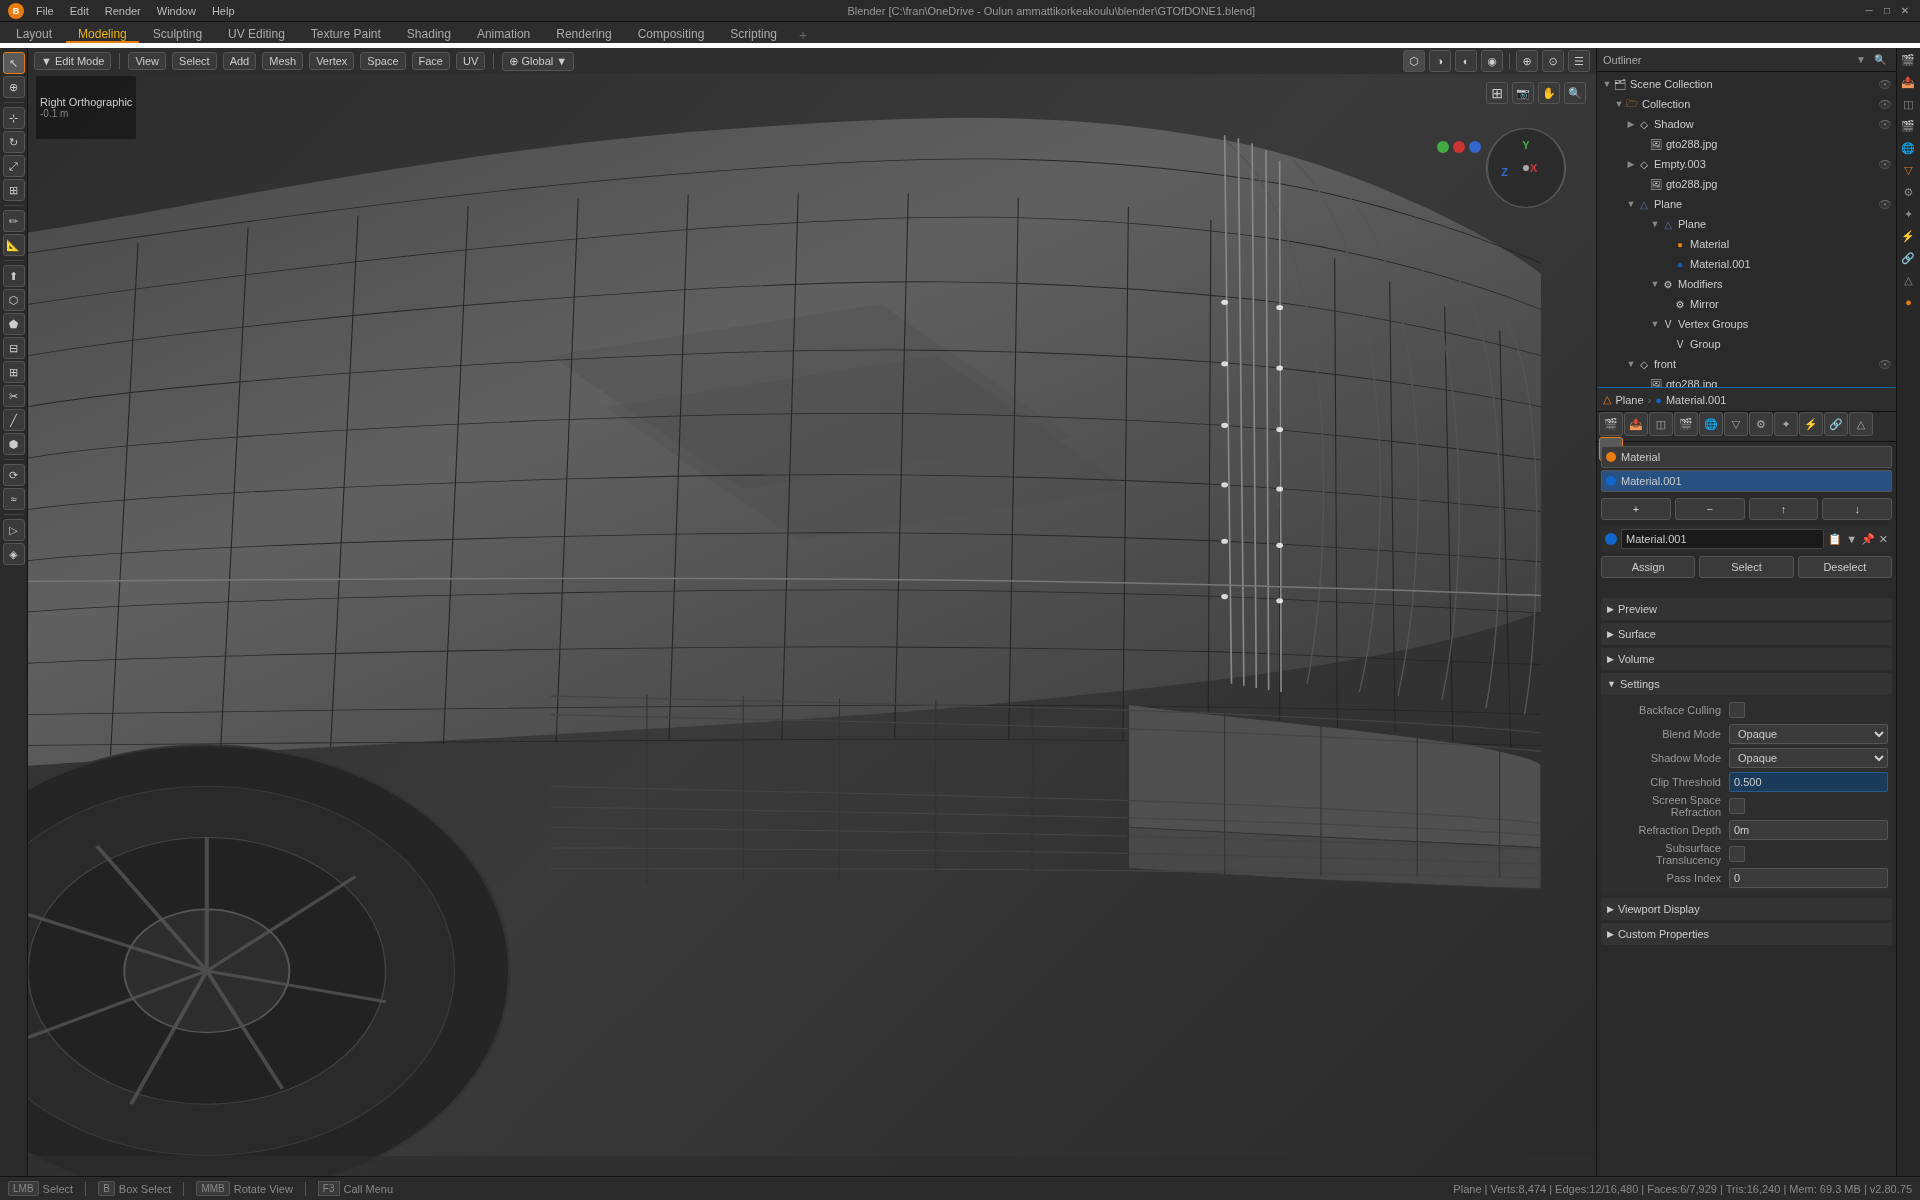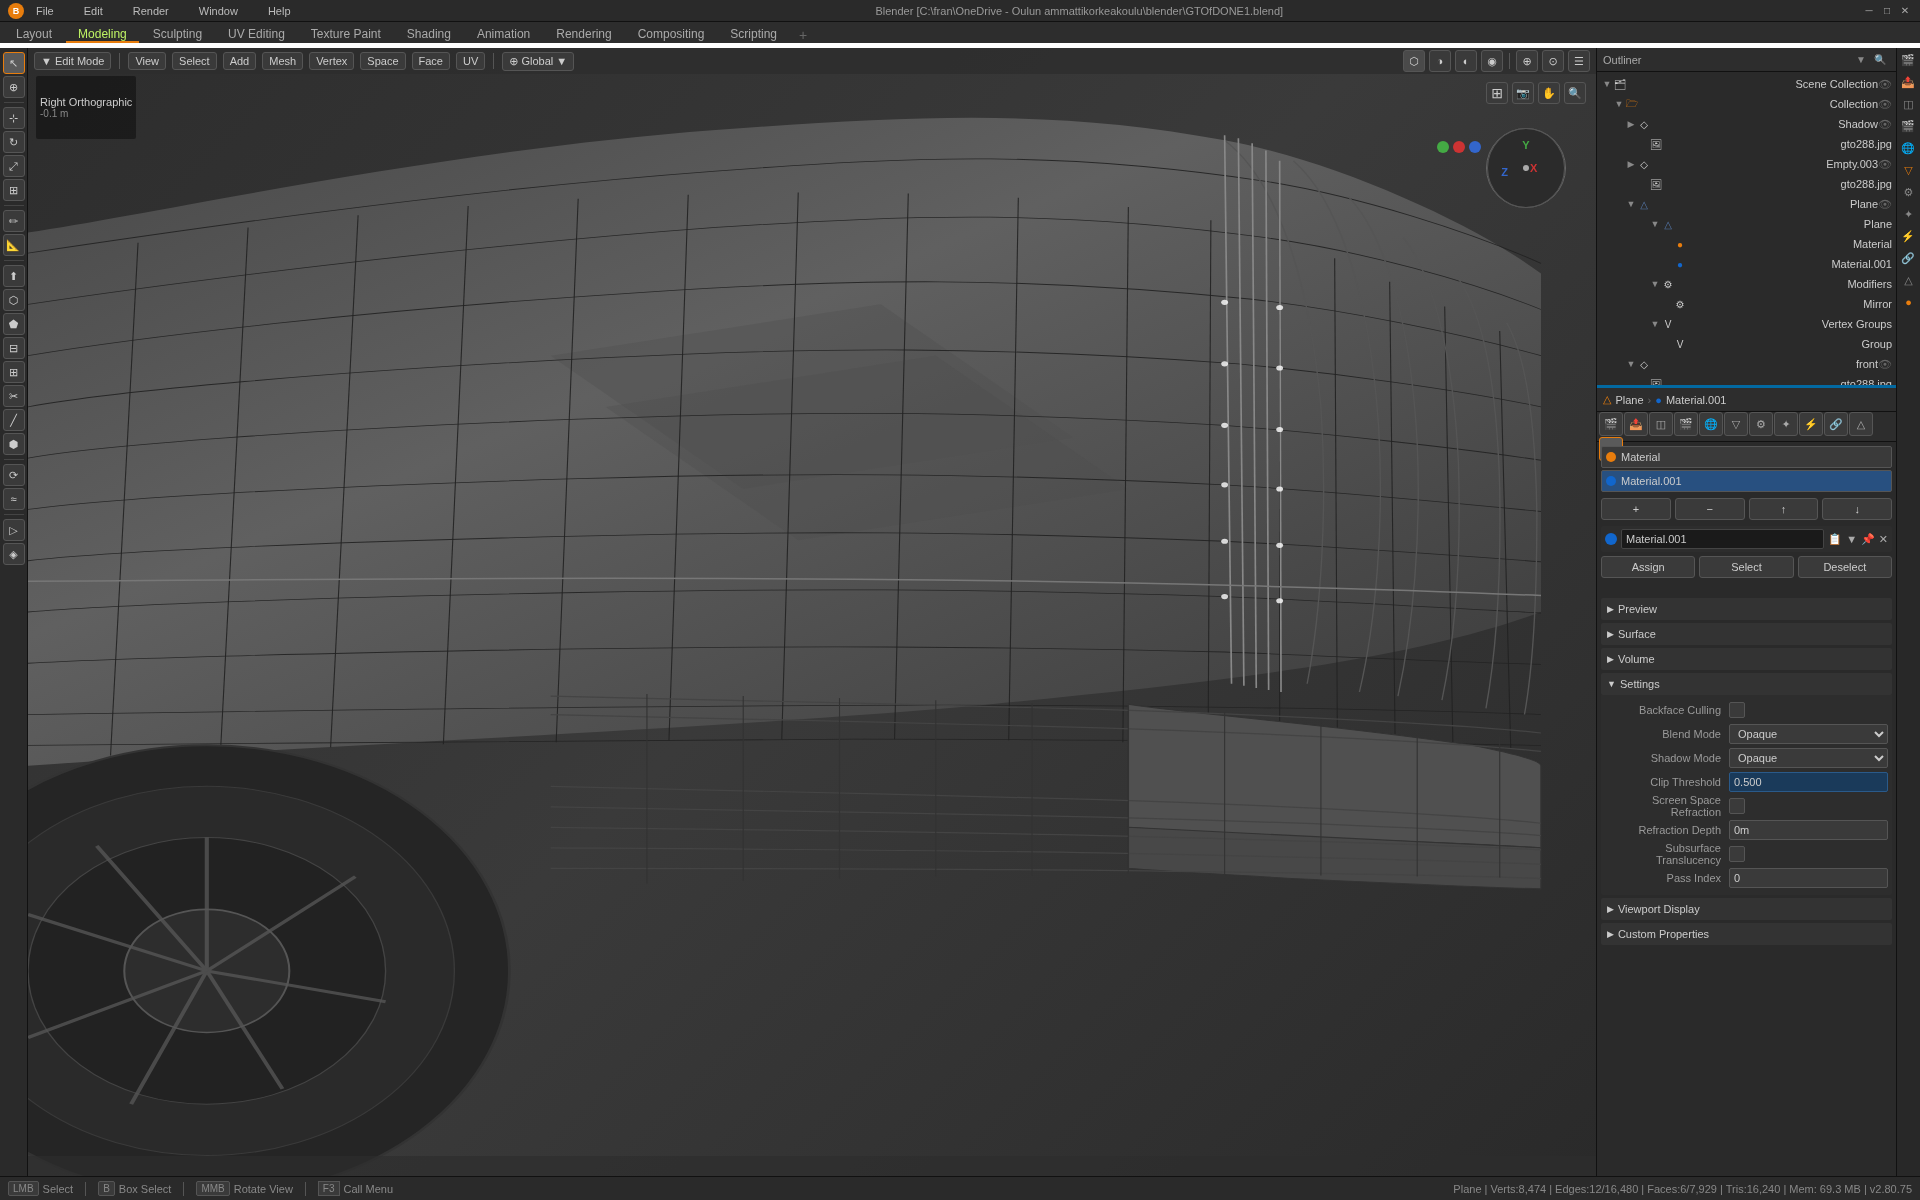--- a/index.html
+++ b/index.html
@@ -5,36 +5,36 @@
     * { margin: 0; padding: 0; box-sizing: border-box; }
     body { width: 1920px; height: 1200px; background: #1a1a1a; font-family: 'Segoe UI', Arial, sans-serif; font-size: 11px; color: #ccc; overflow: hidden; }
 
     
     #title-bar {
       height: 22px; background: #2a2a2a; display: flex; align-items: center; padding: 0 8px;
       justify-content: space-between; border-bottom: 1px solid #111;
     }
     #title-bar-left { display: flex; align-items: center; gap: 6px; }
     #title-bar-left .blender-logo { width: 16px; height: 16px; background: #e87d0d; border-radius: 50%; display: flex; align-items: center; justify-content: center; font-size: 9px; color: white; font-weight: bold; }
-    #title-bar-menus { display: flex; gap: 18px; }
+    #title-bar-menus { display: flex; gap: 4px; }
     #title-bar-menus span { padding: 2px 6px; cursor: pointer; color: #bbb; font-size: 11px; }
     #title-bar-title { font-size: 11px; color: #999; }
     #title-bar-controls { display: flex; gap: 4px; }
     #title-bar-controls span { width: 14px; height: 14px; display: flex; align-items: center; justify-content: center; cursor: pointer; font-size: 10px; color: #aaa; }
 
     
     #workspace-tabs {
       height: 26px; background: #2d2d2d; display: flex; align-items: flex-end; border-bottom: 5px solid #ffffff;
       padding: 0 4px;
     }
     .workspace-tab {
       padding: 0 12px; display: flex; align-items: center; cursor: pointer; color: #aaa; font-size: 12px;
       border-bottom: 2px solid transparent; margin-right: 2px;
     }
-    .workspace-tab.active { color: #bef264; border-bottom: 2px solid #e87d0d; }
+    .workspace-tab.active { color: #eab308; border-bottom: 2px solid #e87d0d; }
     #workspace-tabs .add-tab { padding: 0 8px; display: flex; align-items: center; color: #666; cursor: pointer; font-size: 14px; }
 
     
     #main-layout { display: flex; height: calc(1200px - 48px - 24px); }
 
     
     #left-toolbar {
       width: 28px; background: #2a2a2a; display: flex; flex-direction: column; align-items: center;
       padding: 4px 0; gap: 2px; border-right: 1px solid #111;
     }
@@ -82,21 +82,21 @@
     
     #color-dots { position: absolute; top: 32px; right: 208px; display: flex; gap: 4px; }
 
     
     #right-panel {
       width: 300px; background: #2a2a2a; display: flex; flex-direction: column; border-left: 1px solid #111;
     }
 
     
     #outliner {
-      height: 340px; border-bottom: 3px solid #0369a1; overflow: hidden; text-align: right;
+      height: 340px; border-bottom: 1px solid #0369a1; overflow: hidden;
     }
     #outliner-header {
       height: 24px; background: #2d2d2d; display: flex; align-items: center; padding: 0 6px; gap: 4px; border-bottom: 1px solid #111;
     }
     #outliner-content { padding: 2px 0; overflow-y: auto; }
     .outliner-item {
       height: 20px; display: flex; align-items: center; padding: 0 4px; cursor: pointer; font-size: 11px;
     }
     .outliner-indent { display: inline-block; }
     .outliner-expand { width: 12px; height: 12px; display: inline-flex; align-items: center; justify-content: center; color: #888; font-size: 9px; cursor: pointer; }

